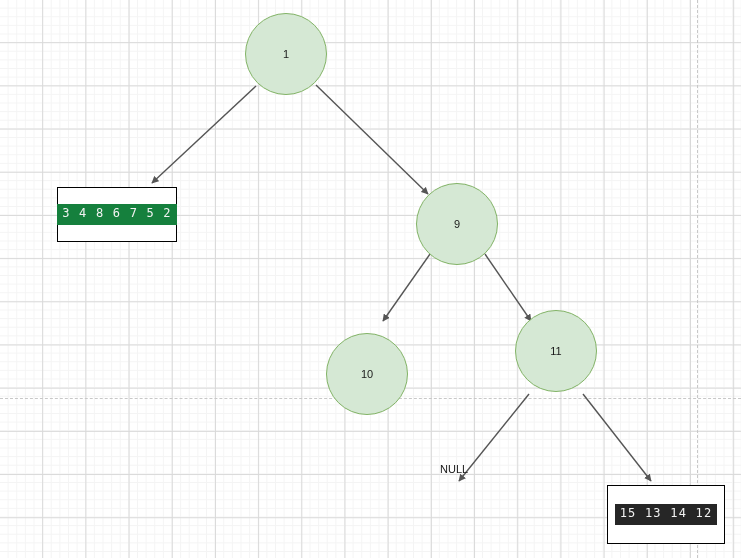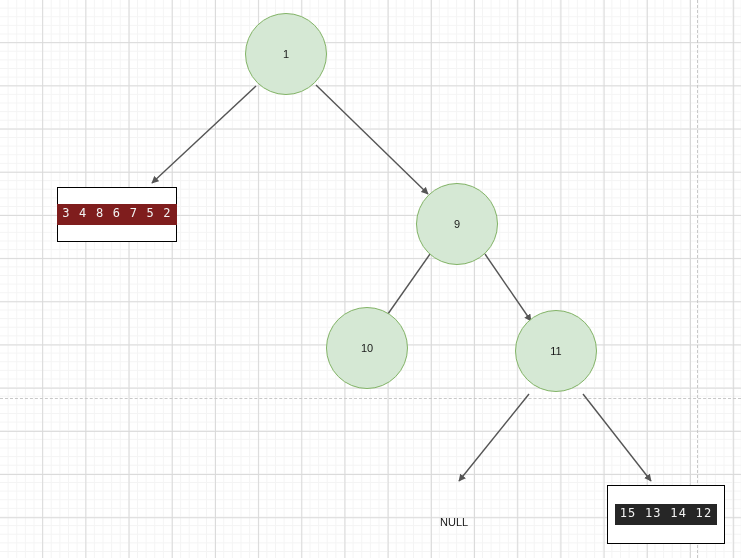--- a/index.html
+++ b/index.html
@@ -117,28 +117,28 @@
       </g>
   </svg>
 
   <div id="shapes">
       <div class="node" style="left: 245px; top: 13px; width: 82px; height: 82px; background: rgb(213, 232, 212); border-color: rgb(130, 179, 102);">
         <span class="node-label" style="color: rgb(26, 26, 26);">1</span>
       </div>
       <div class="node" style="left: 416px; top: 183px; width: 82px; height: 82px; background: rgb(213, 232, 212); border-color: rgb(130, 179, 102);">
         <span class="node-label" style="color: rgb(26, 26, 26);">9</span>
       </div>
-      <div class="node" style="left: 326px; top: 307px; width: 82px; height: 82px; background: rgb(213, 232, 212); border-color: rgb(130, 179, 102);">
+      <div class="node" style="left: 326px; top: 333px; width: 82px; height: 82px; background: rgb(213, 232, 212); border-color: rgb(130, 179, 102);">
         <span class="node-label" style="color: rgb(26, 26, 26);">10</span>
       </div>
       <div class="node" style="left: 515px; top: 310px; width: 82px; height: 82px; background: rgb(213, 232, 212); border-color: rgb(130, 179, 102);">
         <span class="node-label" style="color: rgb(26, 26, 26);">11</span>
       </div>
       <div class="arrbox" style="left: 57px; top: 187px; width: 120px; height: 55px; background: rgb(255, 255, 255); border-color: rgb(0, 0, 0);">
-        <div class="arrbox-inner" style="background: #7f1d1d; color: rgb(242, 242, 242);">3 4 8 6 7 5 2</div>
+        <div class="arrbox-inner" style="background: #15803d; color: rgb(242, 242, 242);">3 4 8 6 7 5 2</div>
       </div>
       <div class="arrbox" style="left: 607px; top: 485px; width: 118px; height: 59px; background: rgb(255, 255, 255); border-color: rgb(0, 0, 0);">
         <div class="arrbox-inner" style="background: rgb(38, 38, 38); color: rgb(242, 242, 242);">15 13 14 12</div>
       </div>
-      <div class="null-label" style="left: 440px; top: 516px; color: rgb(26, 26, 26);">NULL</div>
+      <div class="null-label" style="left: 440px; top: 463px; color: rgb(26, 26, 26);">NULL</div>
     </div>
 
 </div>
 
 </body></html>

